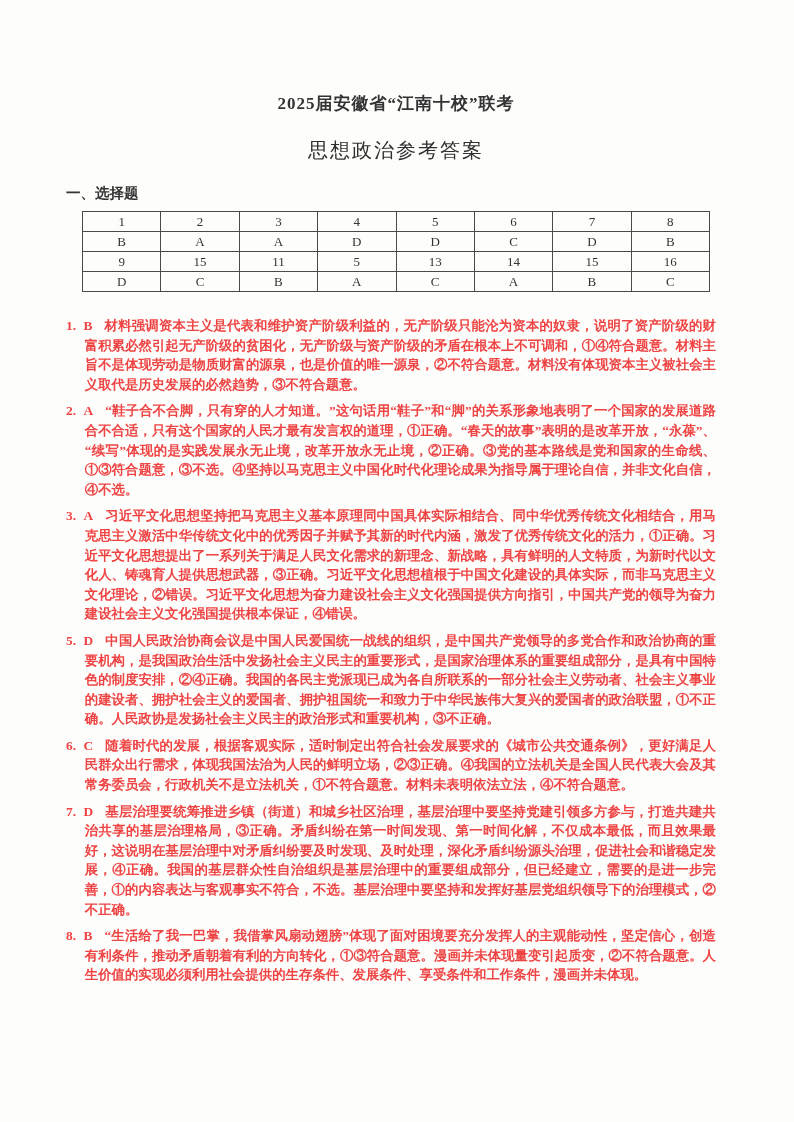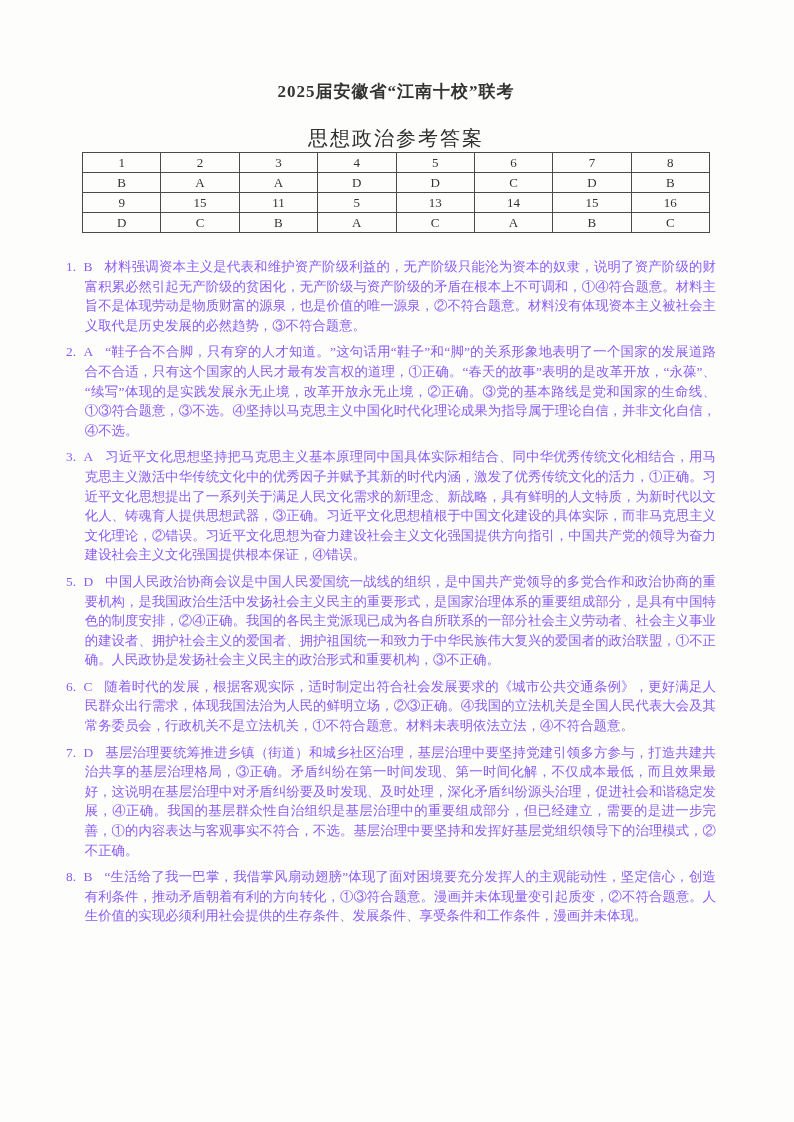--- a/index.html
+++ b/index.html
@@ -13,21 +13,21 @@
     height: 1122px;
     margin: 0 auto;
     background: #fdfdfb;
     box-sizing: border-box;
     padding: 80px 68px 24px 66px;
     font-family: "Liberation Serif", "DejaVu Serif", serif;
     color: #3a3a3a;
     overflow: hidden;
   }
   .title {
-    margin: 0;
+    margin: 12px;
     text-align: center;
     font-size: 17px;
     font-weight: bold;
     color: #333333;
     letter-spacing: 1px;
   }
   .subtitle {
     margin: 22px 0 0 0;
     text-align: center;
     font-size: 20px;
@@ -57,39 +57,41 @@
     padding: 0;
   }
   .explanations {
     margin-top: 2px;
   }
   p.exp {
     margin: 0 10px 7px 0;
     font-size: 13.4px;
     line-height: 19.6px;
     text-align: justify;
-    color: #8b5cf6;
+    color: #ef4444;
     padding-left: 1.4em;
     text-indent: -1.4em;
+    font-weight: bold;
   }
   p.exp .marker {
     margin-right: 0.55em;
   }
   p.exp .ans {
     margin-right: 0.9em;
   }
 </style>
 </head>
 <body>
 
 <div class="page">
 
   <h1 class="title">2025届安徽省“江南十校”联考</h1>
   <h2 class="subtitle">思想政治参考答案</h2>
 
+  <div class="section-heading">一、选择题</div>
 
   <table class="answer-table">
     <tbody>
       <tr>
         <td>1</td>
         <td>2</td>
         <td>3</td>
         <td>4</td>
         <td>5</td>
         <td>6</td>

